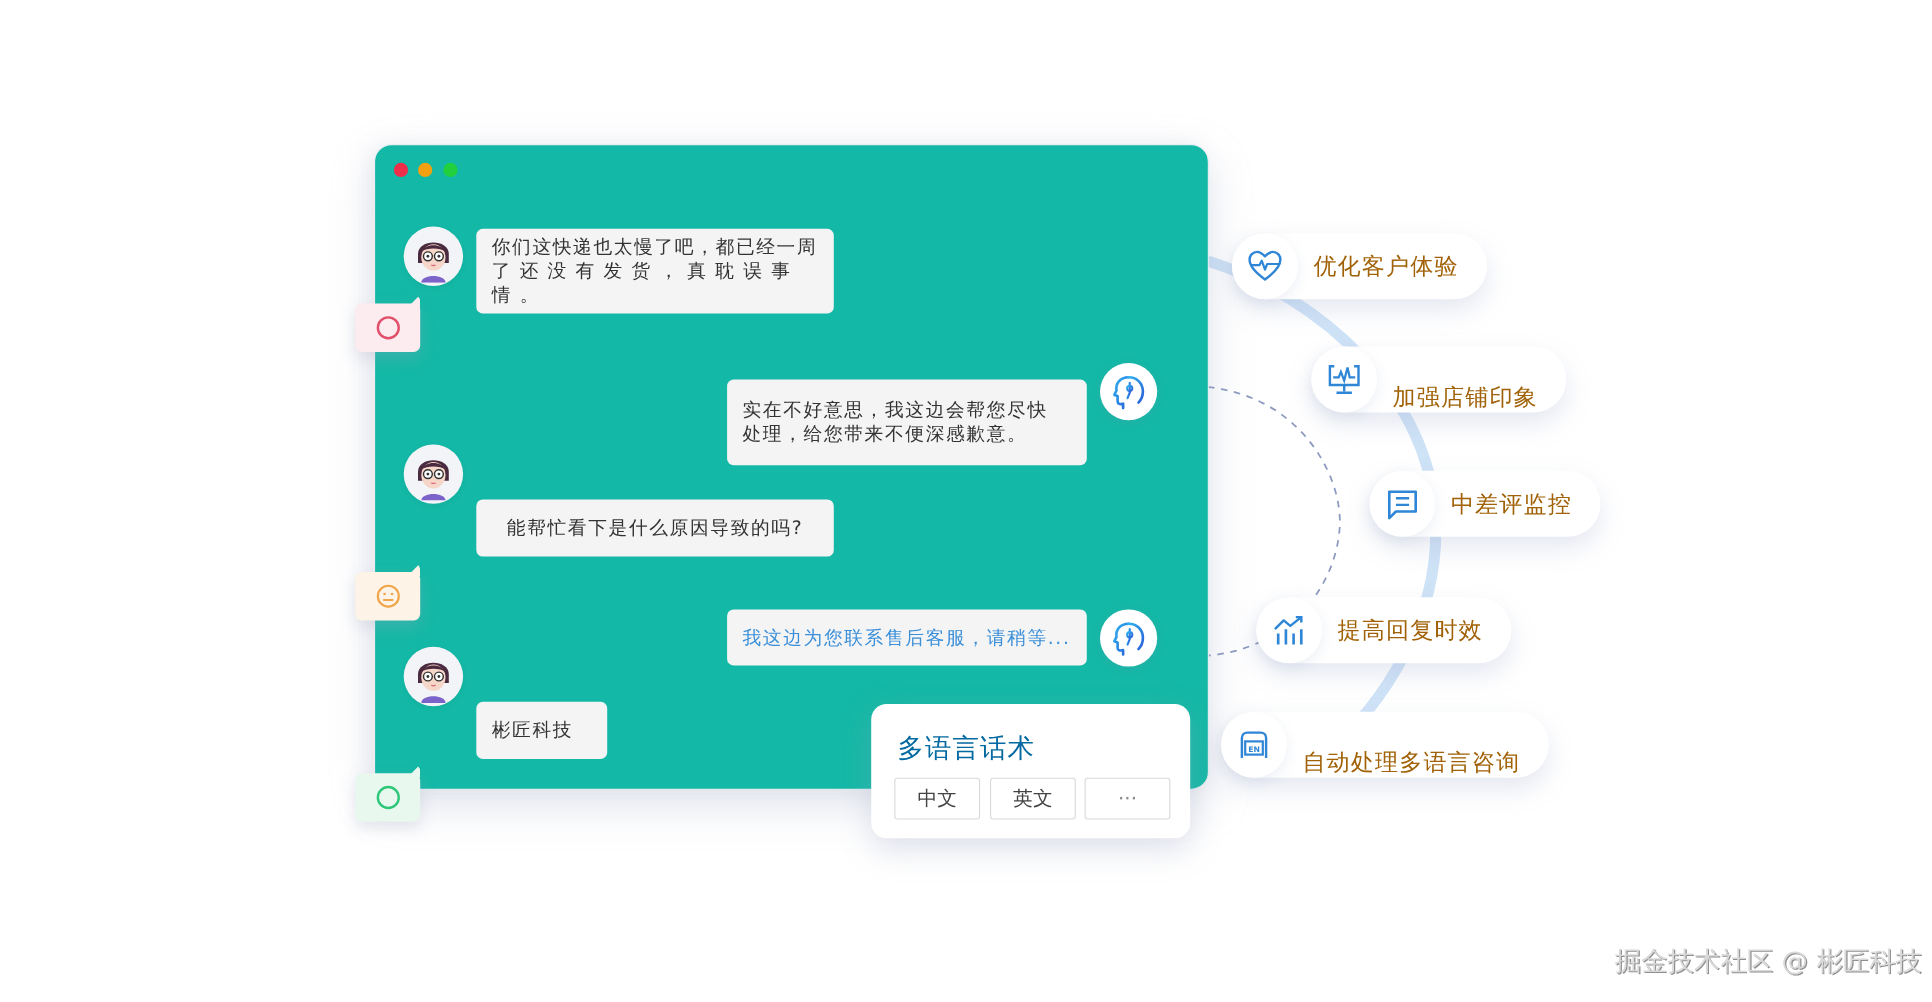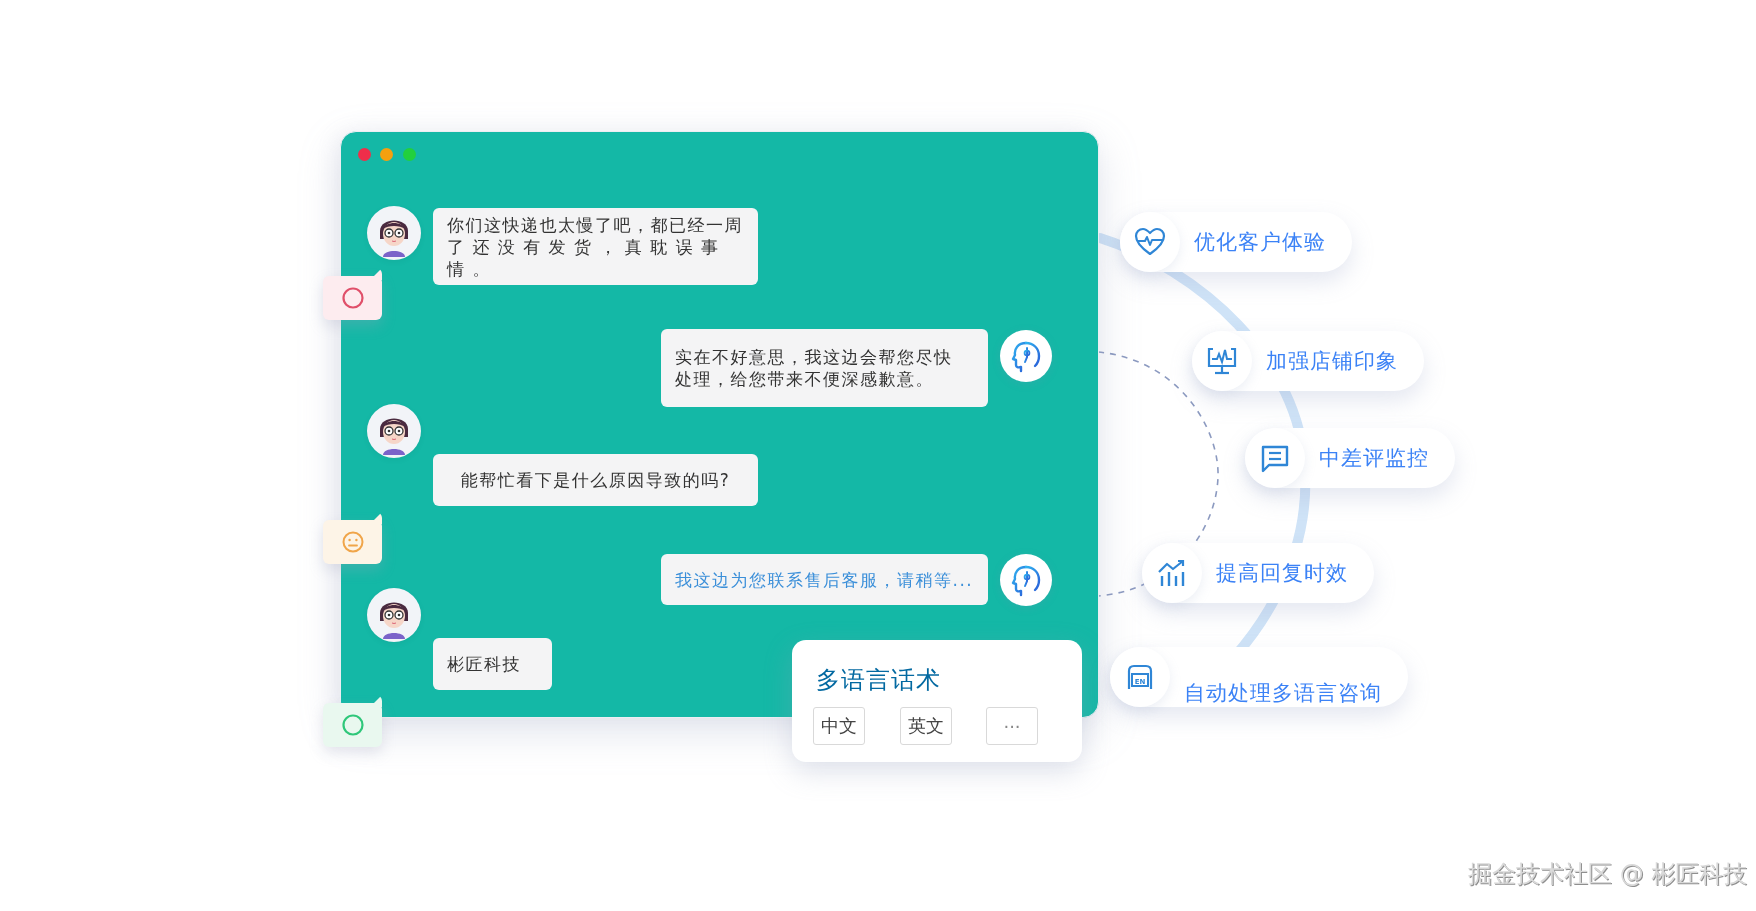--- a/index.html
+++ b/index.html
@@ -56,39 +56,39 @@
   .sentiment.positive { background: #e9f8ef; }
 
   
   .lang-panel {
     position: absolute; left: 792px; top: 640px; width: 290px; height: 122px;
     background: #fff; border-radius: 14px;
     box-shadow: 0 10px 28px rgba(150,160,190,0.30);
   }
   .lang-title { position: absolute; left: 24px; top: 24px; font-size: 24px; color: #0369a1; letter-spacing: 1px; }
   .lang-btn {
-    position: absolute; top: 67px; width: 52px; height: 38px; box-sizing: border-box;
+    position: absolute; top: 67px; width: 78px; height: 38px; box-sizing: border-box;
     border: 1px solid #d9d9d9; border-radius: 3px; background: #fff;
     font-size: 18px; color: #444; display: flex; align-items: center; justify-content: center;
     font-family: "DejaVu Sans", sans-serif;
   }
 
   
   .pill {
     position: absolute; height: 60px; border-radius: 30px; background: #fff;
     box-shadow: 0 10px 22px rgba(150,165,200,0.25);
     display: flex; align-items: center;
   }
   .pill .icon-circle {
     width: 60px; height: 60px; border-radius: 50%; background: #fff;
     display: flex; align-items: center; justify-content: center;
     box-shadow: 0 4px 12px rgba(150,165,200,0.18); flex: none;
   }
   .pill .label {
-    font-size: 21px; color: #3b82f6; letter-spacing: 1px; white-space: nowrap;
+    font-size: 21px; color: #a16207; letter-spacing: 1px; white-space: nowrap;
     margin-left: 14px; padding-right: 26px;
   }
 
   .watermark {
     position: absolute; left: 1447px; top: 858px; font-size: 24px; color: #d9d9d9;
     text-shadow: 1px 1px 0 #8f8f8f, -1px -1px 0 #ffffff; letter-spacing: 0px; white-space: nowrap; margin-left: 21px;
   }
 </style>
 </head>
 <body>
@@ -116,21 +116,21 @@
         <circle cx="25" cy="24" r="1.3" fill="#333"></circle>
       <path d="M18 32 Q20 33 22 32" stroke="#d67" stroke-width="1" fill="none"></path>
       <path d="M9 48 C9 40, 31 40, 31 48 Z" fill="#7b63c9"></path>
     </svg>
   </div>
   <div class="bubble" style="left:92px; top:76px; width:325px; height:77px;">
     <span class="txt">你们这快递也太慢了吧，都已经一周
 了 还 没 有 发 货 ， 真 耽 误 事 情 。</span>
   </div>
 
-  <div class="bubble" style="left:320px; top:197px; width:327px; height:78px;align-items:center;">
+  <div class="bubble" style="left:320px; top:213px; width:327px; height:78px;align-items:center;">
     <span class="txt">实在不好意思，我这边会帮您尽快
 处理，给您带来不便深感歉意。</span>
   </div>
   <div class="agent-avatar" style="left:659px; top:198px;">
     <svg width="36" height="36" viewBox="0 0 36 36">
       <defs>
           <linearGradient id="ag" x1="0" y1="0" x2="1" y2="1">
             <stop offset="0" stop-color="#2fb3f0"></stop>
             <stop offset="1" stop-color="#2a5fd8"></stop>
           </linearGradient>
@@ -224,21 +224,21 @@
 <div class="pill" style="left:1120px; top:212px;">
   <span class="icon-circle">
     <svg width="32" height="30" viewBox="0 0 32 30">
       <path d="M16 27 C6 20, 2 15, 2 9 C2 5, 5 2, 9 2 C12 2, 14 4, 16 6 C18 4, 20 2, 23 2 C27 2, 30 5, 30 9 C30 15, 26 20, 16 27 Z" fill="none" stroke="#2f86d6" stroke-width="2.2" stroke-linejoin="round"></path>
       <path d="M3 14 L11 14 L13 10 L16 18 L18 13 L29 13" fill="none" stroke="#2f86d6" stroke-width="2" stroke-linejoin="round"></path>
     </svg>
   </span>
   <span class="label">优化客户体验</span>
 </div>
 
-<div class="pill" style="left:1192px; top:331px;">
+<div class="pill" style="left:1192px; top:315px;align-items:flex-end;">
   <span class="icon-circle">
     <svg width="32" height="30" viewBox="0 0 32 30">
       <path d="M7 3 L3 3 L3 20 L29 20 L29 3 L25 3" fill="none" stroke="#2f86d6" stroke-width="2.2"></path>
       <path d="M6 13 L11 13 L13 8 L16 16 L19 4 L21 13 L26 13" fill="none" stroke="#2f86d6" stroke-width="2"></path>
       <line x1="16" y1="20" x2="16" y2="26" stroke="#2f86d6" stroke-width="2.2"></line>
       <line x1="9" y1="27" x2="23" y2="27" stroke="#2f86d6" stroke-width="2.2"></line>
     </svg>
   </span>
   <span class="label">加强店铺印象</span>
 </div>

